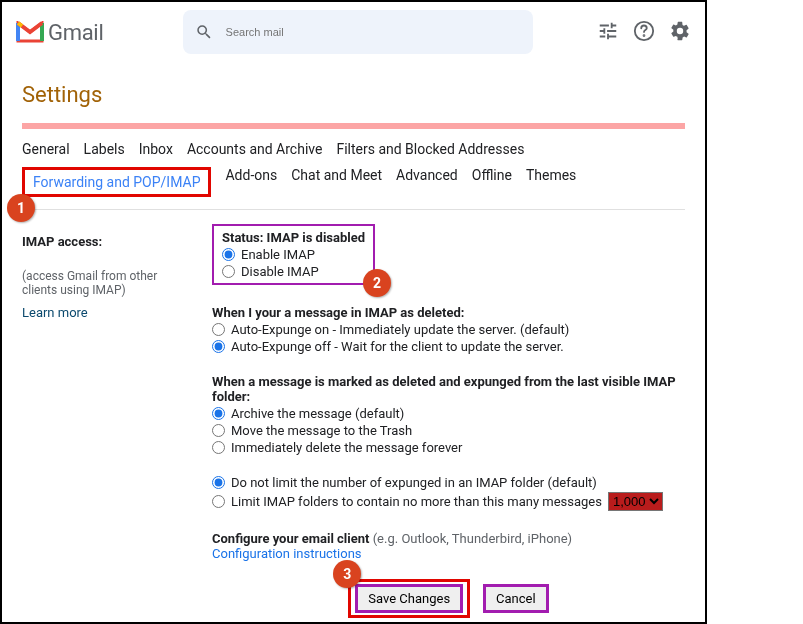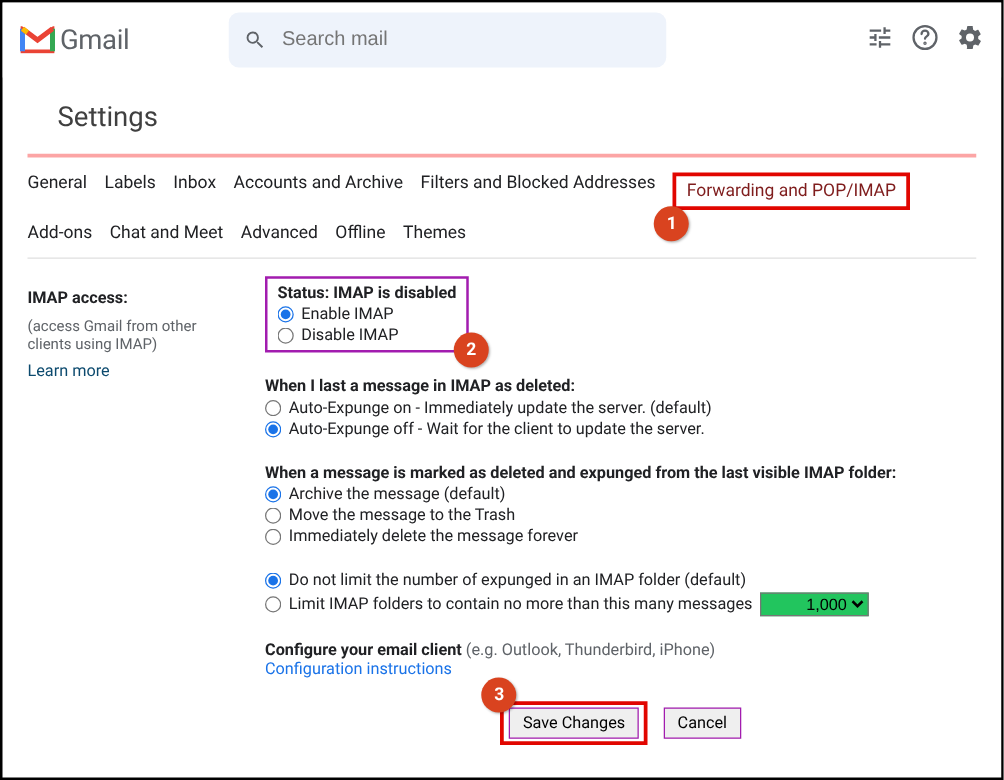--- a/index.html
+++ b/index.html
@@ -1,48 +1,48 @@
 <!DOCTYPE html>
 <html><head>
   <meta charset="utf-8">
   <style>
     * { box-sizing: border-box; margin: 0; padding: 0; }
     body { font-family: 'Google Sans', Roboto, Arial, sans-serif; font-size: 14px; color: #202124; background: #fff; }
-    .outer-border { border: 2px solid #000; width: 803px; height: 624px; position: relative; overflow: hidden; }
+    .outer-border { border: 2px solid #000; width: 707px; height: 624px; position: relative; overflow: hidden; }
     .topbar { display: flex; align-items: center; padding: 8px 14px; background: #fff; }
     .logo { display: flex; align-items: center; gap: 4px; }
     .gmail-text { font-size: 22px; color: #5f6368; letter-spacing: -0.3px; }
     .search-wrap { margin-left: 80px; background: #eef3fb; border-radius: 8px; display: flex; align-items: center; padding: 6px 12px; width: 350px; height: 44px; gap: 12px; }
-    .search-wrap input { border: none; background: transparent; font-size: 16px; color: #0f766e; outline: none; width: 100%; }
+    .search-wrap input { border: none; background: transparent; font-size: 11px; color: #0f766e; outline: none; width: 100%; }
     .top-icons { margin-left: auto; display: flex; gap: 14px; align-items: center; }
     .icon-btn { cursor: pointer; color: #5f6368; }
     .content { padding: 10px 20px 20px; }
-    .settings-title { font-size: 22px; color: #404040; padding: 10px 0 16px; margin-left: 24px; }
-    .tabs-wrap { border-bottom: 1px solid #e0e0e0; border-top: 3px solid #fca5a5; padding: 6px 0; }
+    .settings-title { font-size: 22px; color: #a16207; padding: 10px 0 16px; }
+    .tabs-wrap { border-bottom: 1px solid #e0e0e0; border-top: 6px solid #fca5a5; padding: 6px 0; }
     .tabs { display: flex; flex-wrap: wrap; gap: 14px; row-gap: 10px; padding: 6px 0; }
     .tab { color: #202124; cursor: pointer; white-space: nowrap; font-size: 14px; }
-    .tab.active { color: #7f1d1d; }
+    .tab.active { color: #3b82f6; }
     .forwarding-box { border: 3px solid #e10600; padding: 4px 8px; display: inline-block; position: relative; }
     .callout-badge { position: absolute; width: 28px; height: 28px; background: #d9431f; color: #fff; border-radius: 50%; display: flex; align-items: center; justify-content: center; font-weight: bold; font-size: 14px; box-shadow: 1px 1px 2px rgba(0,0,0,0.3); }
     .settings-body { display: flex; gap: 30px; padding-top: 14px; }
     .left-col { width: 160px; font-size: 13px; }
     .left-title { font-weight: bold; font-size: 13px; margin-top: 10px; }
-    .left-sub { font-size: 12px; color: #5f6368; margin-top: 8px; }
+    .left-sub { font-size: 12px; color: #5f6368; margin-top: 20px; }
     .learn { color: #0c4a6e; font-size: 13px; margin-top: 8px; cursor: pointer; }
     .right-col { flex: 1; font-size: 13px; }
     .status-box { border: 2px solid #a21caf; padding: 4px 8px; display: inline-block; position: relative; }
     .status-title { font-weight: bold; }
     .radio-row { display: flex; align-items: center; gap: 6px; margin-top: 2px; }
     .radio-row input[type=radio] { accent-color: #1a73e8; }
     .section { margin-top: 20px; }
     .section-title { font-weight: bold; }
     .btn-row { margin-top: 18px; text-align: center; position: relative; }
-    .btn { background: #efefef; border: 1px solid #a21caf; padding: 4px 10px; font-size: 13px; cursor: pointer; font-family: inherit; }
+    .btn { background: #efefef; border: 3px solid #a21caf; padding: 4px 10px; font-size: 13px; cursor: pointer; font-family: inherit; }
     .save-box { border: 3px solid #e10600; padding: 2px 4px; display: inline-block; position: relative; }
-    .select-box { font-size: 13px; border: 1px solid #767676; background: #22c55e; padding-left: 32px; }
+    .select-box { font-size: 13px; border: 1px solid #767676; background: #b91c1c; }
     .config-link { color: #1a73e8; cursor: pointer; }
     .config-sub { color: #5f6368; text-align: right; }
   </style>
 </head>
 <body>
 
 <div class="outer-border">
   <div class="topbar">
     <div class="logo">
       <svg width="28" height="22" viewBox="0 0 28 22">
@@ -118,21 +118,21 @@
             <span>Enable IMAP</span>
           </label>
           <label class="radio-row">
             <input type="radio" name="imap" style="">
             <span>Disable IMAP</span>
           </label>
           <span class="callout-badge" style="right:-18px; bottom:-14px;">2</span>
         </div>
 
         <div class="section">
-          <div class="section-title">When I last a message in IMAP as deleted:</div>
+          <div class="section-title">When I your a message in IMAP as deleted:</div>
           <label class="radio-row">
             <input type="radio" name="expunge" style="">
             <span>Auto-Expunge on - Immediately update the server. (default)</span>
           </label>
           <label class="radio-row">
             <input type="radio" name="expunge" checked="" style="">
             <span>Auto-Expunge off - Wait for the client to update the server.</span>
           </label>
         </div>
 

